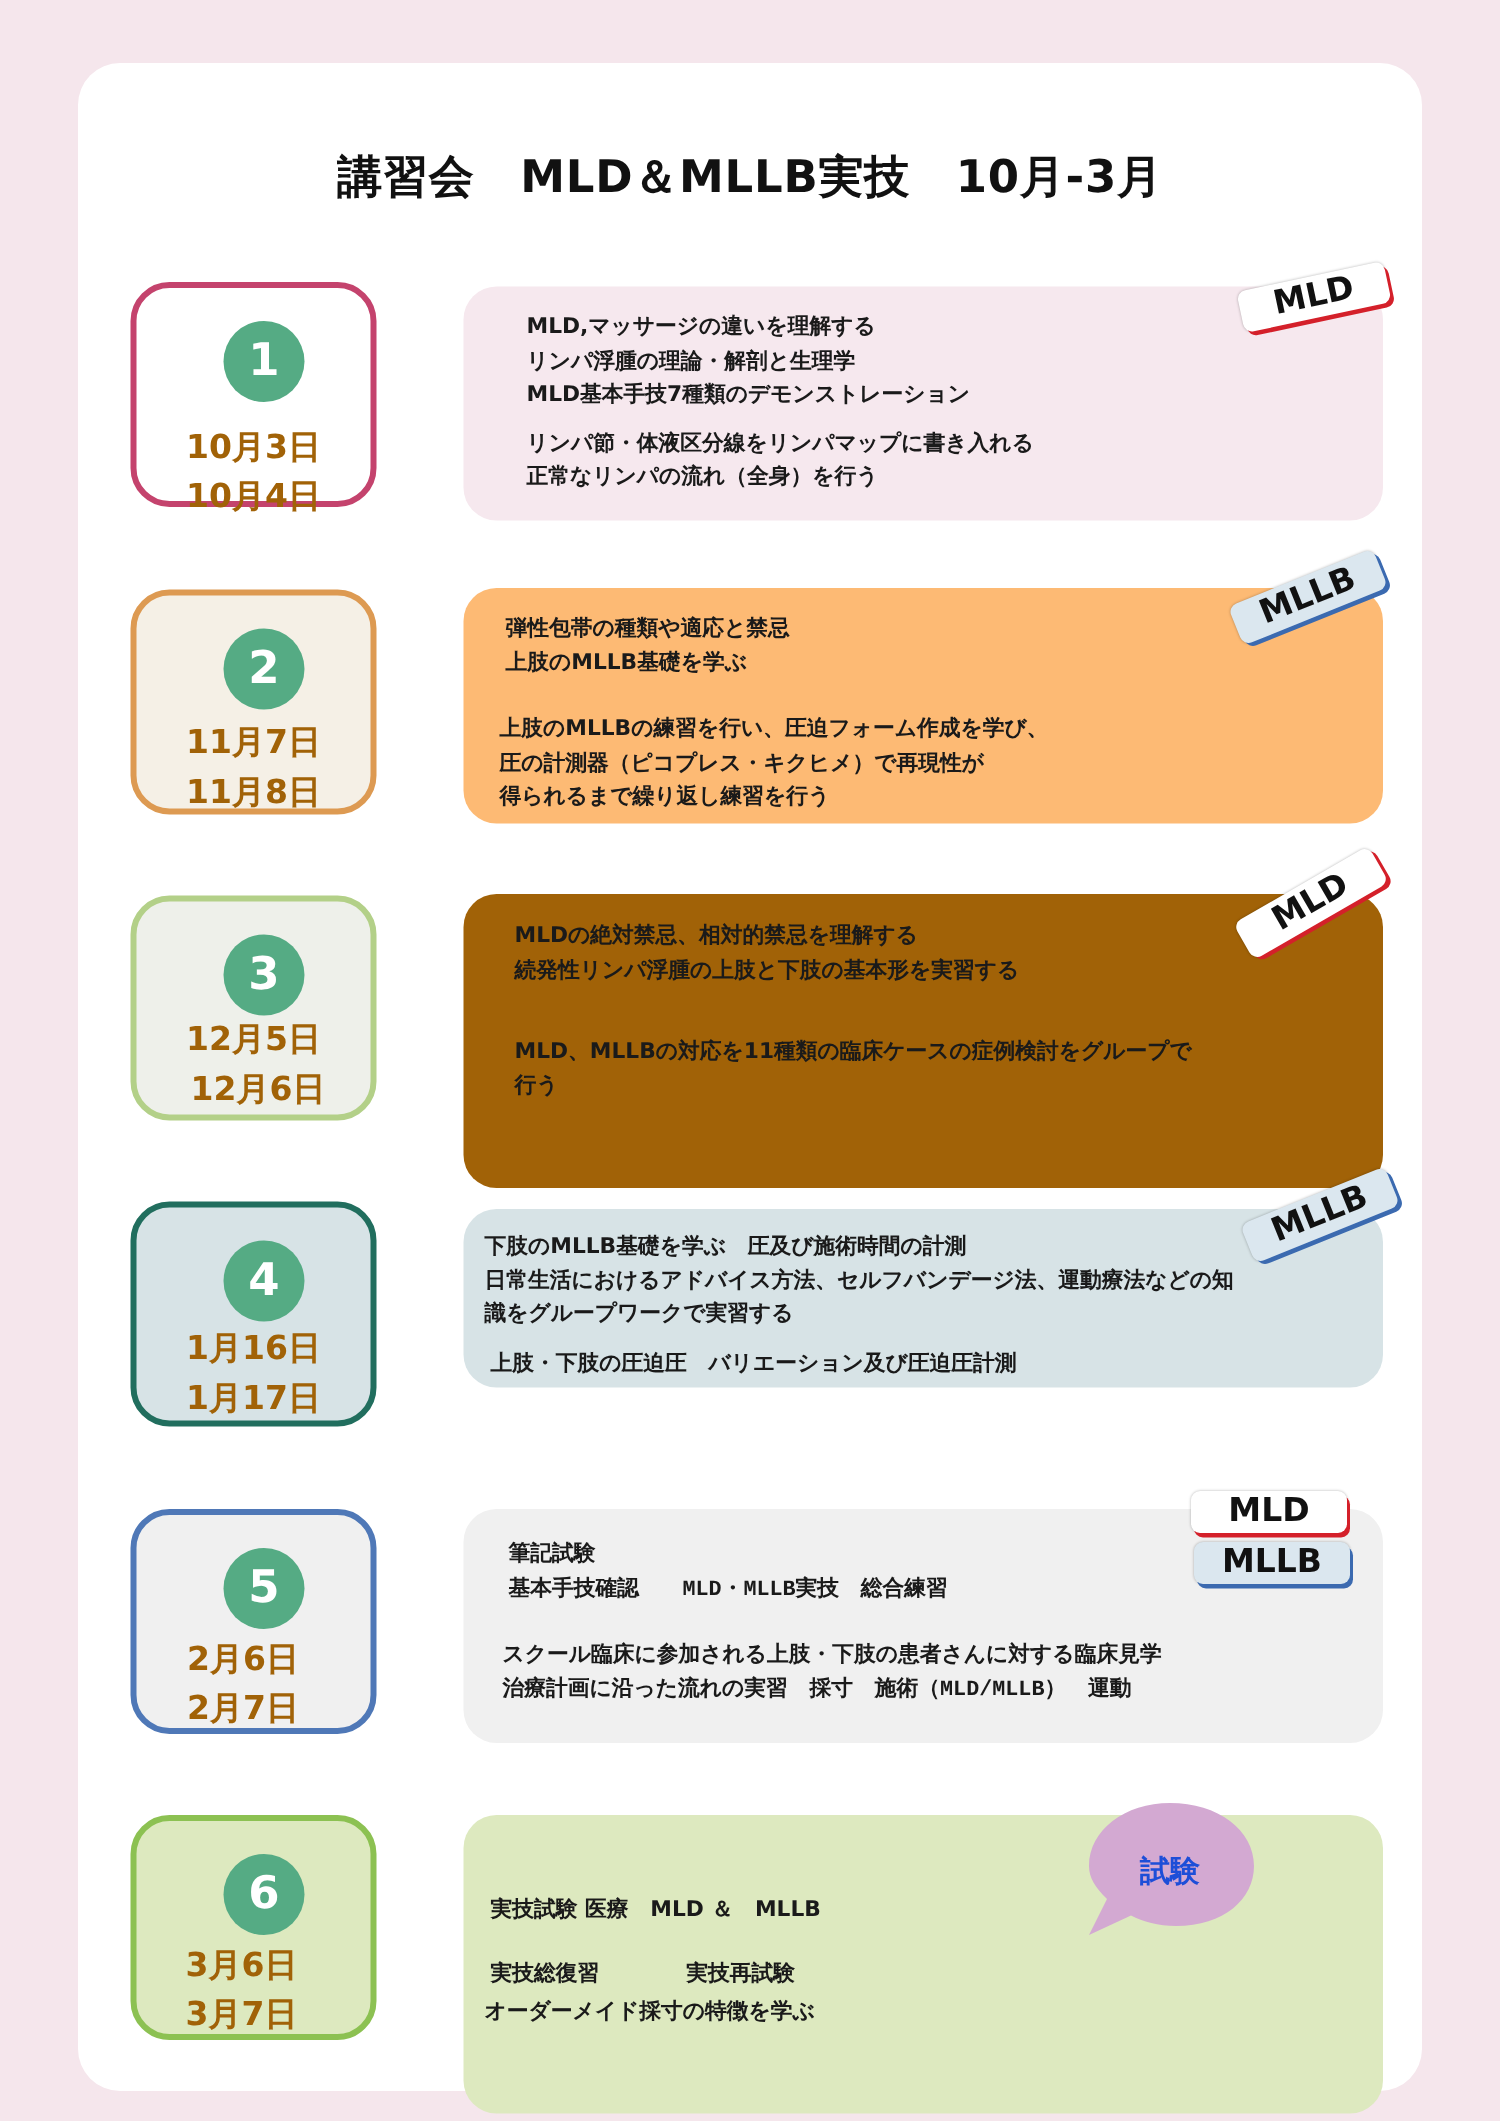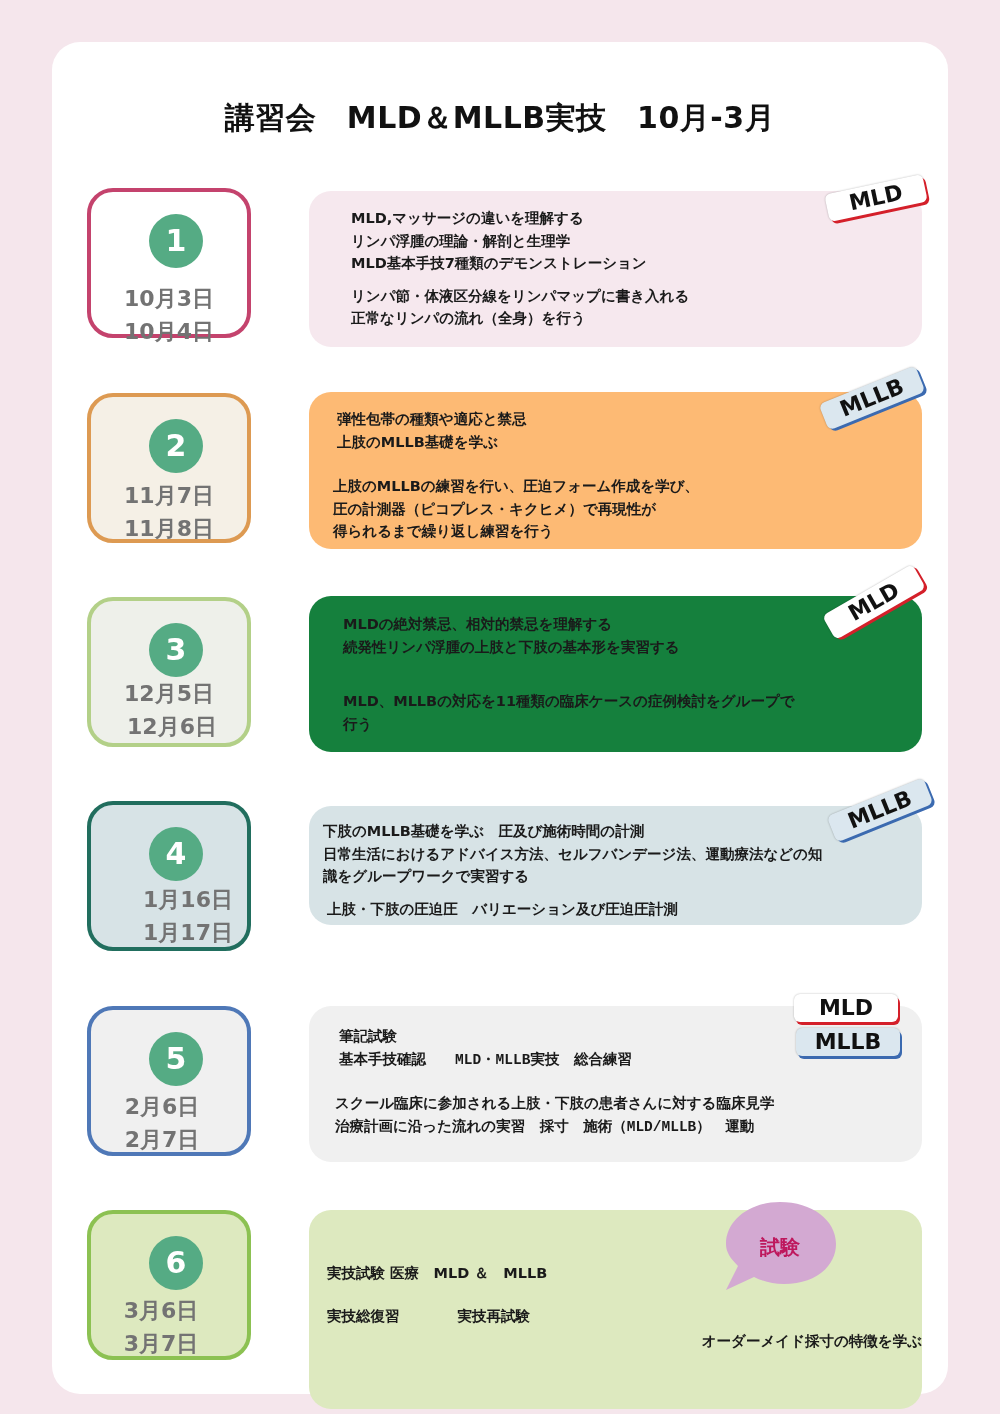--- a/index.html
+++ b/index.html
@@ -48,21 +48,21 @@
     text-align: center;
     line-height: 54px;
   }
   .dates {
     position: absolute;
     left: 0; top: 84px;
     width: 100%;
     text-align: center;
     font-size: 22px;
     font-weight: bold;
-    color: #737373;
+    color: #a16207;
     line-height: 33px;
   }
   .content {
     position: absolute;
     left: 309px;
     width: 613px;
     border-radius: 22px;
     box-sizing: border-box;
     font-size: 14.5px;
     font-weight: bold;
@@ -89,21 +89,21 @@
     position: absolute;
     left: 724px; top: 1200px;
     width: 112px; height: 90px;
   }
   .bubble-text {
     position: absolute;
     left: 0; top: 34px; width: 112px;
     text-align: center;
     font-weight: bold;
     font-size: 20px;
-    color: #be185d;
+    color: #1d4ed8;
   }
 </style>
 </head>
 <body>
 
 <div class="sheet"></div>
 
 <div class="title">講習会　MLD＆MLLB実技　10月-3月</div>
 
 <div class="datebox" style="top:188px; border-color:#c4436d; background:#ffffff;">
@@ -140,33 +140,33 @@
 </div>
 <div class="tag tag-mllb" style="left:820px; top:384px; width:84px; transform:rotate(-22deg);">MLLB</div>
 
 <div class="datebox" style="top:597px; border-color:#b3d088; background:#eef0ea;">
   <div class="num">3</div>
   <div class="dates" style="top:76px;">
     <div>12月5日</div>
     <div style="padding-left:6px;">12月6日</div>
   </div>
 </div>
-<div class="content" style="top:596px; height:156px; background:#15803d; padding:17px 0 0 34px;">
+<div class="content" style="top:596px; height:196px; background:#a16207; padding:17px 0 0 34px;">
   <span class="line">MLDの絶対禁忌、相対的禁忌を理解する</span>
   <span class="line">続発性リンパ浮腫の上肢と下肢の基本形を実習する</span>
   <span class="gap-lg"></span>
   <span class="gap"></span>
   <span class="line">MLD、MLLBの対応を11種類の臨床ケースの症例検討をグループで</span>
   <span class="line">行う</span>
 </div>
 <div class="tag tag-mld" style="left:822px; top:588px; width:84px; transform:rotate(-30deg);">MLD</div>
 
 <div class="datebox" style="top:801px; border-color:#216e5e; background:#d7e3e6;">
   <div class="num">4</div>
-  <div class="dates" style="top:78px;margin-left:19px;">
+  <div class="dates" style="top:78px;">
     <div>1月16日</div>
     <div>1月17日</div>
   </div>
 </div>
 <div class="content" style="top:806px; height:119px; background:#d7e3e6; padding:14px 0 0 14px;">
   <span class="line">下肢のMLLB基礎を学ぶ　圧及び施術時間の計測</span>
   <span class="line">日常生活におけるアドバイス方法、セルフバンデージ法、運動療法などの知</span>
   <span class="line">識をグループワークで実習する</span>
   <span class="gap"></span>
   <span class="line" style="padding-left:4px;">上肢・下肢の圧迫圧　バリエーション及び圧迫圧計測</span>
@@ -194,21 +194,21 @@
   <div class="num">6</div>
   <div class="dates" style="top:80px;">
     <div style="padding-right:16px;">3月6日</div>
     <div style="padding-right:16px;">3月7日</div>
   </div>
 </div>
 <div class="content" style="top:1210px; height:199px; background:#dde9bf; padding:52px 0 0 14px;">
   <span class="line" style="padding-left:4px;">実技試験 医療　MLD ＆　MLLB</span>
   <span class="gap-lg"></span>
   <span class="line" style="padding-left:4px; line-height:19px;">実技総復習　　　　実技再試験</span>
-  <span class="line" style="margin-top:4px;text-align:right;">オーダーメイド採寸の特徴を学ぶ</span>
+  <span class="line" style="margin-top:4px;">オーダーメイド採寸の特徴を学ぶ</span>
 </div>
 
 <div class="bubble">
   <svg width="112" height="90" viewBox="0 0 112 90">
     <path d="M56 2 C88 2 112 20 112 44 C112 66 92 84 60 84 C48 84 38 81 30 77 L2 90 L14 66 C6 58 2 52 2 44 C2 20 26 2 56 2 Z" fill="#d3a9d2"></path>
   </svg>
   <div class="bubble-text">試験</div>
 </div>
 
 </body></html>

